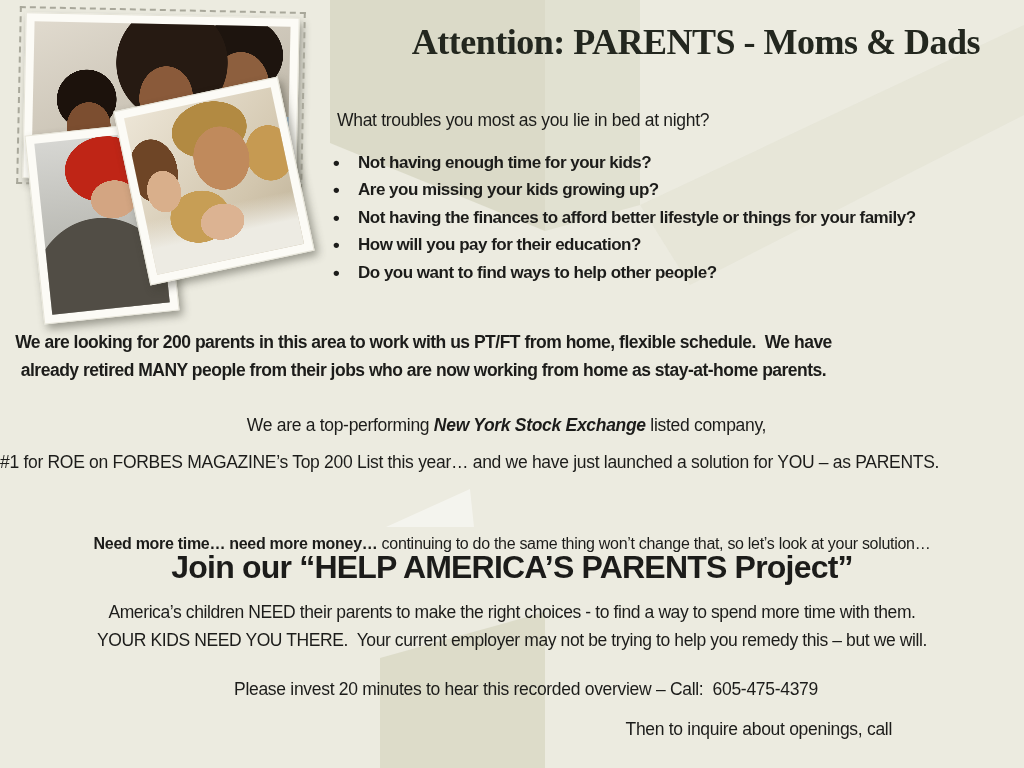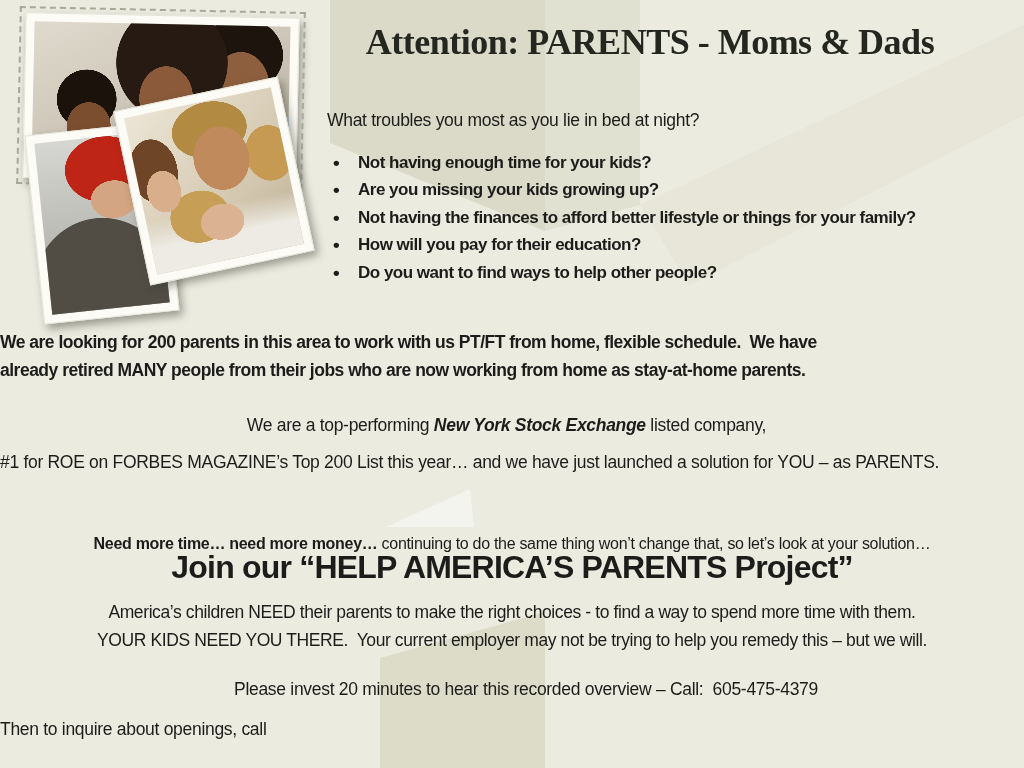--- a/index.html
+++ b/index.html
@@ -9,56 +9,56 @@
     font-family:"Liberation Sans",sans-serif;
     color:#1c1c1a;
   }
   .slide{position:relative;width:1024px;height:768px;background:#ecebe0;}
   .watermark{position:absolute;left:0;top:0;width:1024px;height:768px;display:block;}
 
   h1,h2,p,ul{margin:0;padding:0;}
 
   .title{
     position:absolute;top:20px;left:320px;width:660px;
-    text-align:center;white-space:pre;
+    text-align:right;white-space:pre;
     font-family:"Liberation Serif",serif;font-weight:bold;
     font-size:36px;line-height:44px;letter-spacing:-0.5px;
     color:#23271f;
   }
   .bodytext{font-size:17.5px;letter-spacing:-0.3px;color:#1c1c1a;}
-  .intro{position:absolute;top:107px;left:327px;line-height:27px;white-space:pre;}
+  .intro{position:absolute;top:107px;left:337px;line-height:27px;white-space:pre;}
   .bullets{
     position:absolute;top:149px;left:333px;list-style:none;width:660px;
   }
   .bullets li{
     position:relative;padding-left:25px;line-height:27.4px;
     font-size:17px;letter-spacing:-0.5px;white-space:pre;font-weight:bold;
   }
   .bullets li::before{
     content:"\2022";position:absolute;left:0;top:0;
     font-size:19px;color:#1c1c1a;
   }
   .recruit{
-    position:absolute;top:328px;left:0;width:847px;
+    position:absolute;top:328px;left:0;width:847px;text-align:center;
     font-weight:bold;line-height:28px;letter-spacing:-0.5px;font-size:17.5px;
   }
   .recruit div{white-space:pre;}
   .nyse{position:absolute;top:412px;left:0;width:1013px;text-align:center;white-space:pre;line-height:27px;}
   .nyse .em{font-weight:bold;font-style:italic;}
   .roe{position:absolute;top:449px;left:0;width:884px;text-align:center;white-space:pre;line-height:27px;}
   .need{position:absolute;top:530px;left:0;width:1024px;text-align:center;white-space:pre;line-height:27px;font-size:16px;letter-spacing:-0.3px;}
   .need .bold{font-weight:bold;}
   .join{
     position:absolute;top:552px;left:0;width:1024px;text-align:center;white-space:pre;
     font-size:32px;line-height:30px;font-weight:bold;letter-spacing:-0.8px;color:#1c1c1a;
   }
   .america{position:absolute;top:599px;left:0;width:1024px;text-align:center;line-height:27.5px;font-size:17.5px;letter-spacing:-0.4px;}
   .america div{white-space:pre;}
   .invest{position:absolute;top:676px;left:14px;width:1024px;text-align:center;white-space:pre;line-height:27px;}
-  .inquire{position:absolute;top:716px;left:0;width:1007px;text-align:left;white-space:pre;line-height:27px;}
+  .inquire{position:absolute;top:716px;left:0;width:892px;text-align:right;white-space:pre;line-height:27px;}
 
   
   .collage{position:absolute;left:0;top:0;width:330px;height:345px;}
   .photo{
     position:absolute;background:#fcfbf6;padding:8px;
     box-shadow:3px 5px 9px rgba(55,55,45,.45);
     border:1px solid #e6e4d8;
   }
   .pic{width:100%;height:100%;}
 

